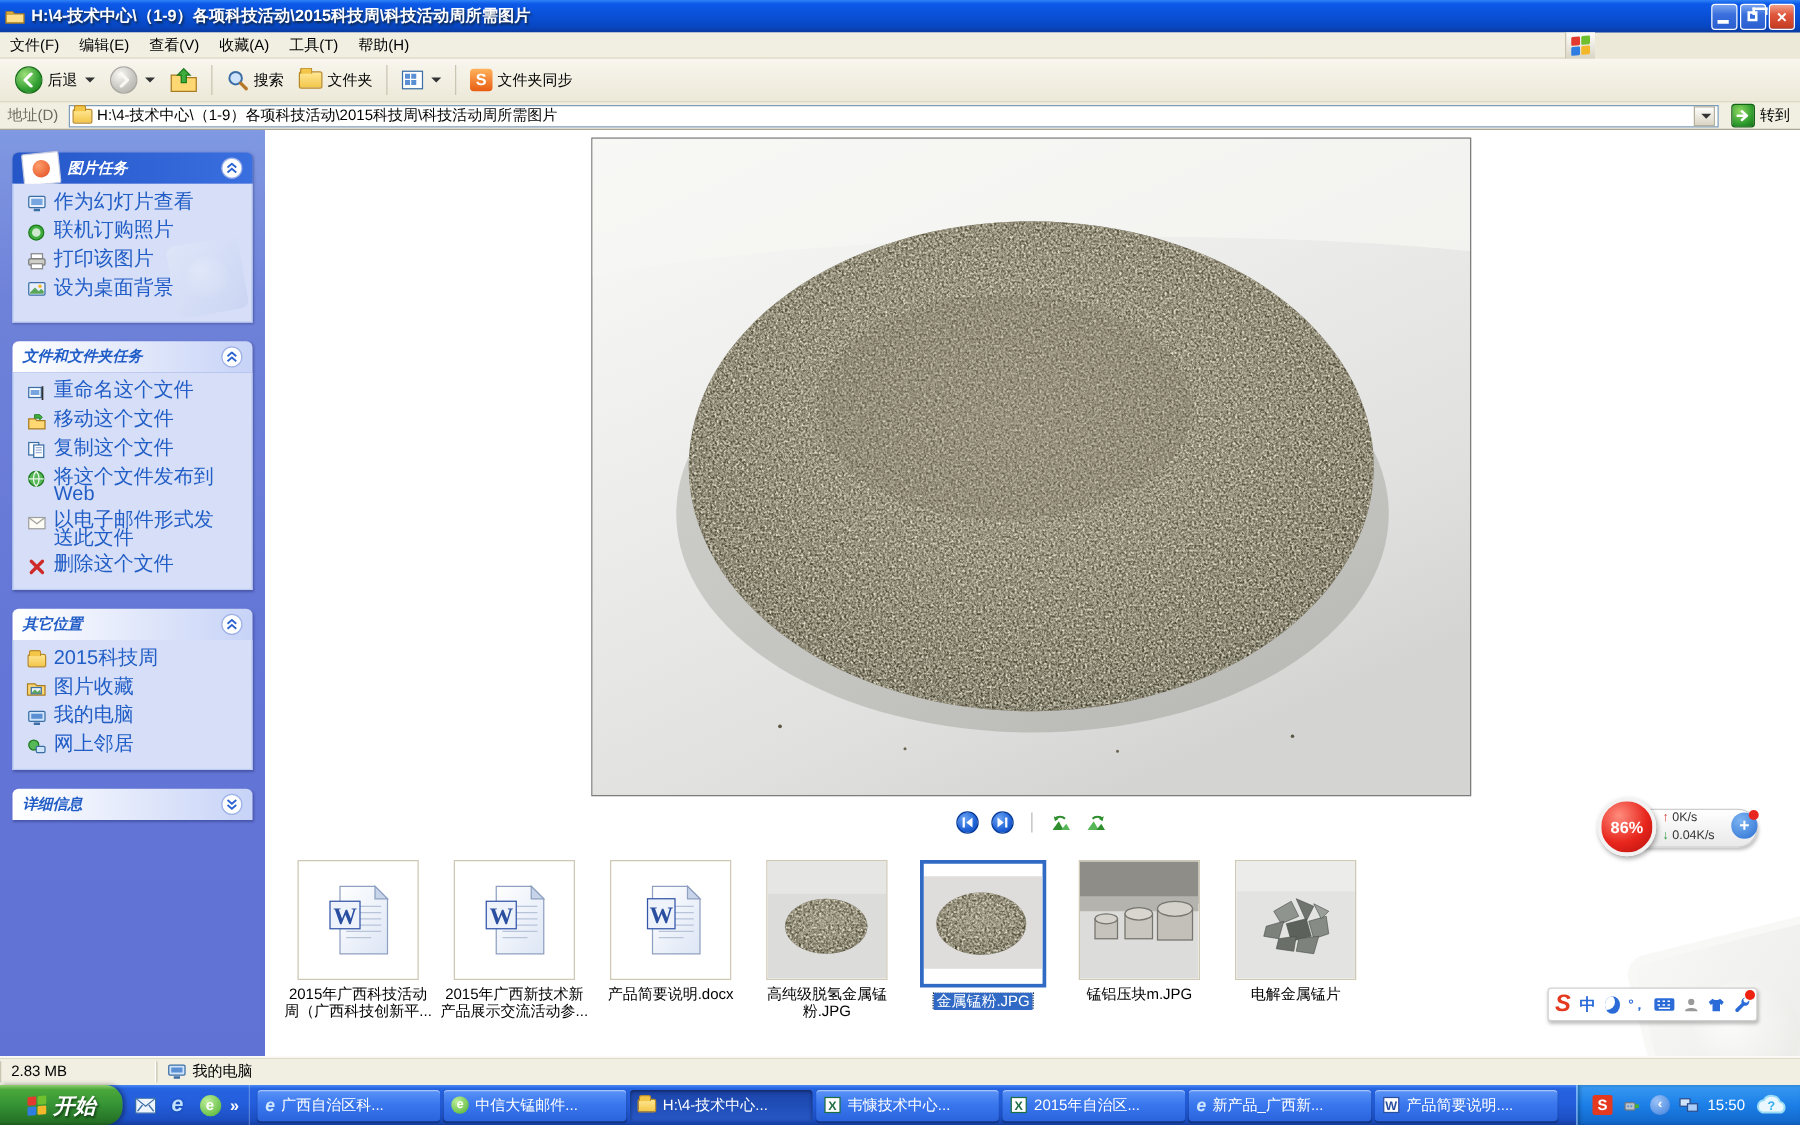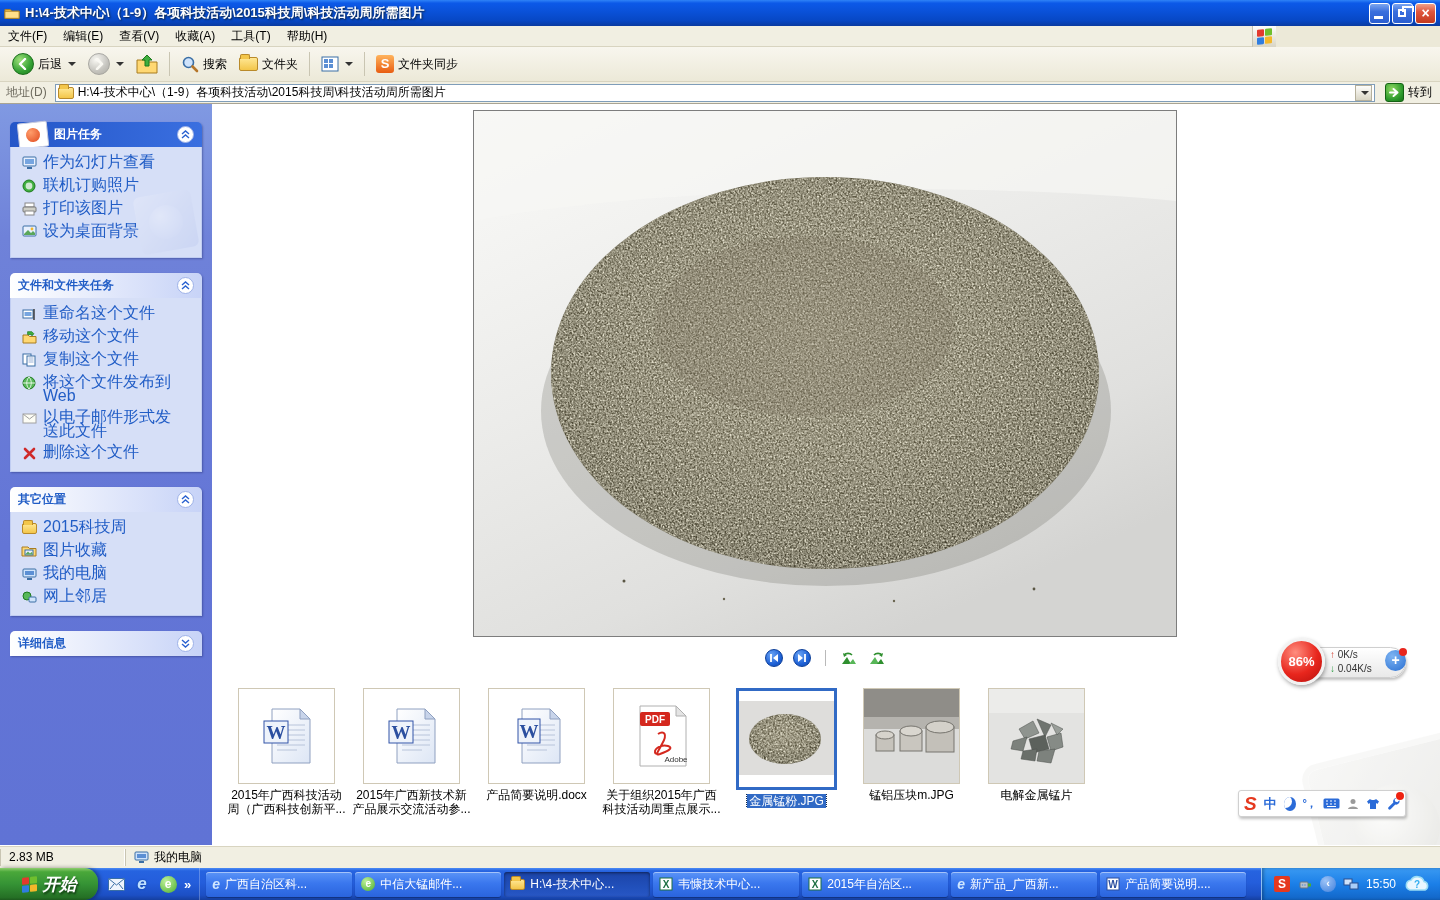--- a/index.html
+++ b/index.html
@@ -58,21 +58,21 @@
   svg { display:block; }
 
   
   #content { position:absolute; left:0; top:104px; width:1440px; height:741px; display:flex; }
 
   
   #sidebar { width:212px; height:741px; background:linear-gradient(180deg,#8099e2 0%,#6f82d9 18%,#6375d6 60%,#6073d5 100%);
     padding:18px 10px 0 10px; overflow:hidden; flex:none; }
   .panel { border-radius:5px 5px 0 0; margin-bottom:15px; width:192px; box-shadow:1px 1px 2px rgba(20,30,90,.35); }
   .panel-hd { height:25px; border-radius:5px 5px 0 0; display:flex; align-items:center; padding:0 8px;
-    background:linear-gradient(90deg,#ffffff,#c7d3f7); color:#215dc6; font-weight:bold; font-size:12px; }
+    background:linear-gradient(90deg,#ffffff,#c7d3f7); color:#215dc6; font-weight:bold; font-size:12px;font-style:italic; }
   .panel-hd .hd-label { flex:1; }
   .panel-hd.blue { background:linear-gradient(90deg,#2456c8,#3a6fe0); color:#fff; }
   .chev { width:17px; height:17px; border-radius:50%; background:#fff; border:1px solid #9eb2e8; display:flex; align-items:center; justify-content:center; }
   .panel-bd { background:#d6dff7; padding:8px 8px 10px 10px; border:1px solid #c0cdf2; border-top:none; position:relative; }
   .task { display:flex; align-items:flex-start; gap:6px; margin:0 0 7px 0; color:#215dc6; font-size:16px; line-height:14px; }
   .task:last-child { margin-bottom:0; }
   .task .tlabel { max-width:138px; }
   .ico16 { width:16px; height:16px; flex:none; display:flex; align-items:center; justify-content:center; }
   .pic-hd-ico { width:30px; height:26px; margin-right:6px; background:#fff; border:1px solid #c6cbe0; border-radius:2px;
     transform:rotate(-6deg); display:flex; align-items:center; justify-content:center; flex:none; }
@@ -581,34 +581,32 @@
                 <path d="M40 4 L40 14 L50 14 Z" fill="#c8d4ea" stroke="#8fa0c0"></path>
                 <path d="M17 20 h28 M17 25 h28 M17 30 h28 M17 35 h28 M17 40 h28 M17 45 h20" stroke="#b8c4da"></path>
                 <rect x="8" y="14" width="22" height="24" fill="#eef3fb" stroke="#3355a8"></rect>
                 <text x="19" y="33" text-anchor="middle" font-size="19" font-weight="bold" fill="#2b4fa0" font-family="Liberation Serif,serif">W</text>
               </svg>
           </div>
           <div class="tlab"><span>产品简要说明.docx</span></div>
         </div>
 
 
-
         <div class="slot">
           <div class="tbox">
-            <svg width="56" height="64" viewBox="0 0 56 64">
-                <path d="M6 2 H42 L52 12 V62 H6 Z" fill="#fff" stroke="#b0b0b0"></path>
-                <path d="M42 2 L42 12 L52 12 Z" fill="#e4e4e4" stroke="#b0b0b0"></path>
-                <rect x="6" y="8" width="30" height="14" rx="2" fill="#d4281e"></rect>
-                <text x="21" y="19" text-anchor="middle" font-size="10" font-weight="bold" fill="#fff">PDF</text>
-                <path d="M24 30 C30 26 34 30 28 40 C24 48 20 52 26 50 C34 47 40 44 34 42 C26 40 18 46 22 50" stroke="#d4281e" stroke-width="2" fill="none"></path>
-                <text x="42" y="58" text-anchor="middle" font-size="8" fill="#333">Adobe</text>
-              </svg>
-          </div>
-          <div class="tlab"><span>关于组织2015年广西科技活动周重点展示...</span></div>
-        </div>
+            <svg width="95" height="94" viewBox="0 0 95 94">
+                <rect width="95" height="94" fill="#dcdcda"></rect>
+                <rect width="95" height="26" fill="#e6e6e4"></rect>
+                <ellipse cx="47" cy="52" rx="33" ry="22" fill="url(#pileG)"></ellipse>
+                <ellipse cx="47" cy="52" rx="33" ry="22" fill="#59543f" filter="url(#grain)"></ellipse>
+              </svg>
+          </div>
+          <div class="tlab"><span>高纯级脱氢金属锰粉.JPG</span></div>
+        </div>
+
 
         <div class="slot sel">
           <div class="tbox">
             <svg width="95" height="96" viewBox="0 0 95 96">
                 <rect width="95" height="96" fill="#fff"></rect>
                 <rect y="10" width="95" height="74" fill="#dedddb"></rect>
                 <ellipse cx="46" cy="48" rx="36" ry="25" fill="url(#pileG)"></ellipse>
                 <ellipse cx="46" cy="48" rx="36" ry="25" fill="#59543f" filter="url(#grain)"></ellipse>
               </svg>
           </div>

